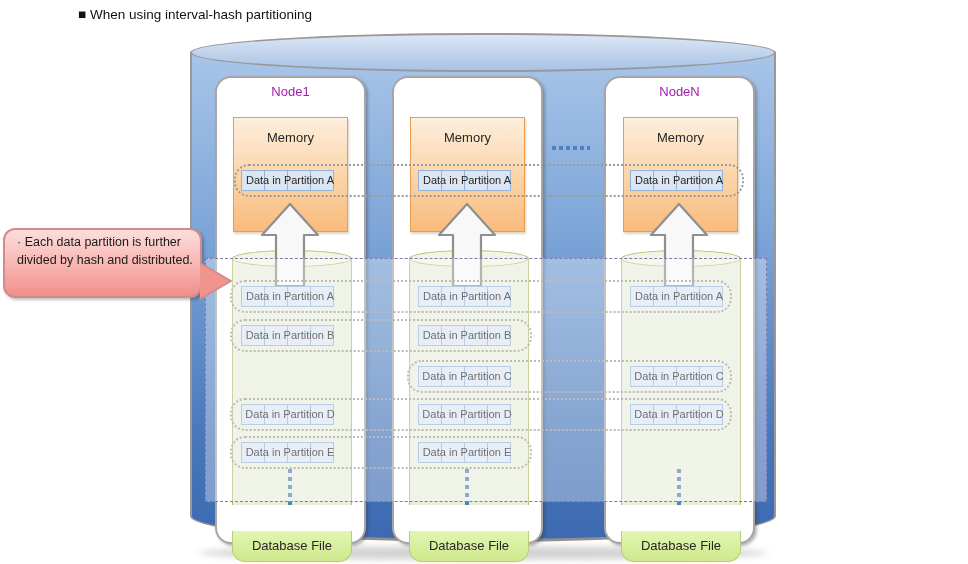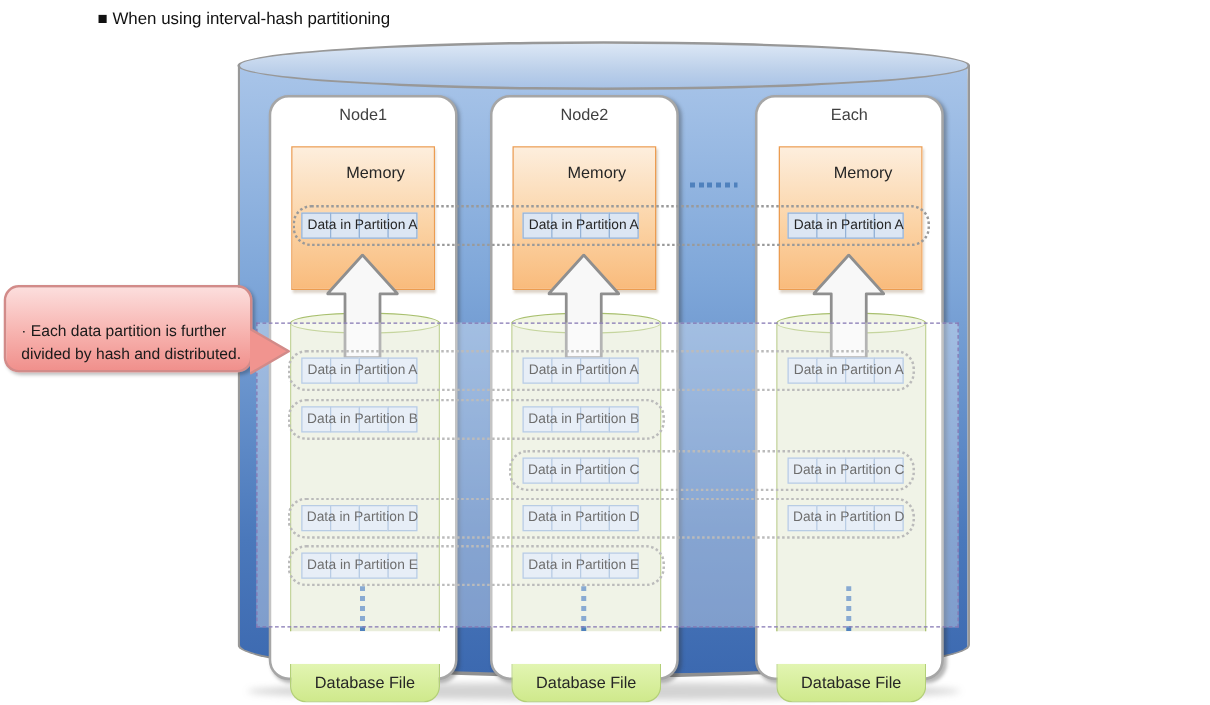--- a/index.html
+++ b/index.html
@@ -21,28 +21,28 @@
     border-left:2px solid #989898; border-right:2px solid #989898; border-bottom:3px solid #8f8f8f;
     border-radius:0 0 290px 290px / 0 0 26px 26px; box-sizing:border-box; z-index:1; }
   #cyl-top { left:190px; top:33px; width:586px; height:39px;
     background:linear-gradient(180deg,#dce7f5 0%,#bcd0ea 60%,#a9c3e6 100%);
     border:2px solid #989898; border-radius:50%; box-sizing:border-box; z-index:1; }
 
   
   .node-box { top:76px; width:151px; height:468px; background:#ffffff;
     border:2px solid #a6a6a6; border-radius:16px; box-sizing:border-box;
     box-shadow:2px 2px 3px rgba(50,50,50,.35); z-index:2; }
-  .node-title { top:84px; width:151px; text-align:center; font-size:13px; color:#404040; z-index:3; }
+  .node-title { top:84px; width:151px; text-align:center; font-size:13px; color:#a21caf; z-index:3; }
 
   
   .mem-box { top:117px; width:115px; height:115px;
     background:linear-gradient(180deg,#fdeedd 0%,#fbd3a5 55%,#f9bb7c 100%);
     border:1px solid #ec9c50; box-sizing:border-box;
     box-shadow:1px 2px 2px rgba(120,80,30,.25); z-index:3; }
-  .mem-label { top:130px; width:115px; text-align:center; font-size:13px; z-index:3;padding-left:10px; }
+  .mem-label { top:130px; width:115px; text-align:center; font-size:13px; z-index:3; }
 
   
   .dbcyl-body { top:258px; width:120px; height:247px; background:#e9eddb;
     border-left:1px solid #a9c06f; border-right:1px solid #a9c06f; box-sizing:border-box; z-index:3; }
   .dbcyl-top { top:250px; width:120px; height:17px; background:#f1f5e3;
     border:1px solid #a9c06f; border-radius:50%; box-sizing:border-box; z-index:3; }
   .db-label { top:531px; width:120px; height:31px;
     background:linear-gradient(180deg,#e2f5b2 0%,#cfe98c 100%);
     border:1px solid #b3cf78; border-top:none; border-radius:0 0 13px 13px; box-sizing:border-box;
     text-align:center; font-size:13px; line-height:29px; z-index:3; }
@@ -69,40 +69,39 @@
 
   
   #overlay { left:205px; top:258px; width:562px; height:244px;
     background:rgba(255,255,255,.33); border:1.5px dashed #8375b2; box-sizing:border-box; z-index:7; }
 
   
   #callout { left:3px; top:228px; width:199px; height:70px;
     background:linear-gradient(180deg,#fcdedd 0%,#f7b3af 55%,#f0908c 100%);
     border:2px solid #d28b89; border-radius:12px; box-sizing:border-box;
     box-shadow:2px 2px 3px rgba(0,0,0,.25); z-index:8; }
-  #callout-text { padding:26px 4px 4px 12px; font-size:12.5px; line-height:1.45; color:#1a1a1a; }
+  #callout-text { padding:3px 4px 4px 12px; font-size:12.5px; line-height:1.45; color:#1a1a1a; }
   #callout-pointer { left:200px; top:262px; width:34px; height:38px; z-index:9; }
 </style>
 </head>
 <body>
 
 <div id="stage">
 
   <div class="abs" id="page-title">■ When using interval-hash partitioning</div>
 
   <div class="abs" id="cyl-shadow"></div>
   <div class="abs" id="cyl-body"></div>
   <div class="abs" id="cyl-top"></div>
 
   <div class="abs node-box" style="left:215px"></div>
   <div class="abs node-box" style="left:392px"></div>
   <div class="abs node-box" style="left:604px"></div>
   <div class="abs node-title" style="left:215px">Node1</div>
-  <div class="abs node-title" style="left:392px">Node2</div>
-  <div class="abs node-title" style="left:604px">Each</div>
+  <div class="abs node-title" style="left:604px">NodeN</div>
 
   <div class="abs mem-box" style="left:233px"></div>
   <div class="abs mem-box" style="left:410px"></div>
   <div class="abs mem-box" style="left:623px"></div>
   <div class="abs mem-label" style="left:233px">Memory</div>
   <div class="abs mem-label" style="left:410px">Memory</div>
   <div class="abs mem-label" style="left:623px">Memory</div>
 
   <div class="abs dbcyl-body" style="left:232px"></div>
   <div class="abs dbcyl-body" style="left:409px"></div>

